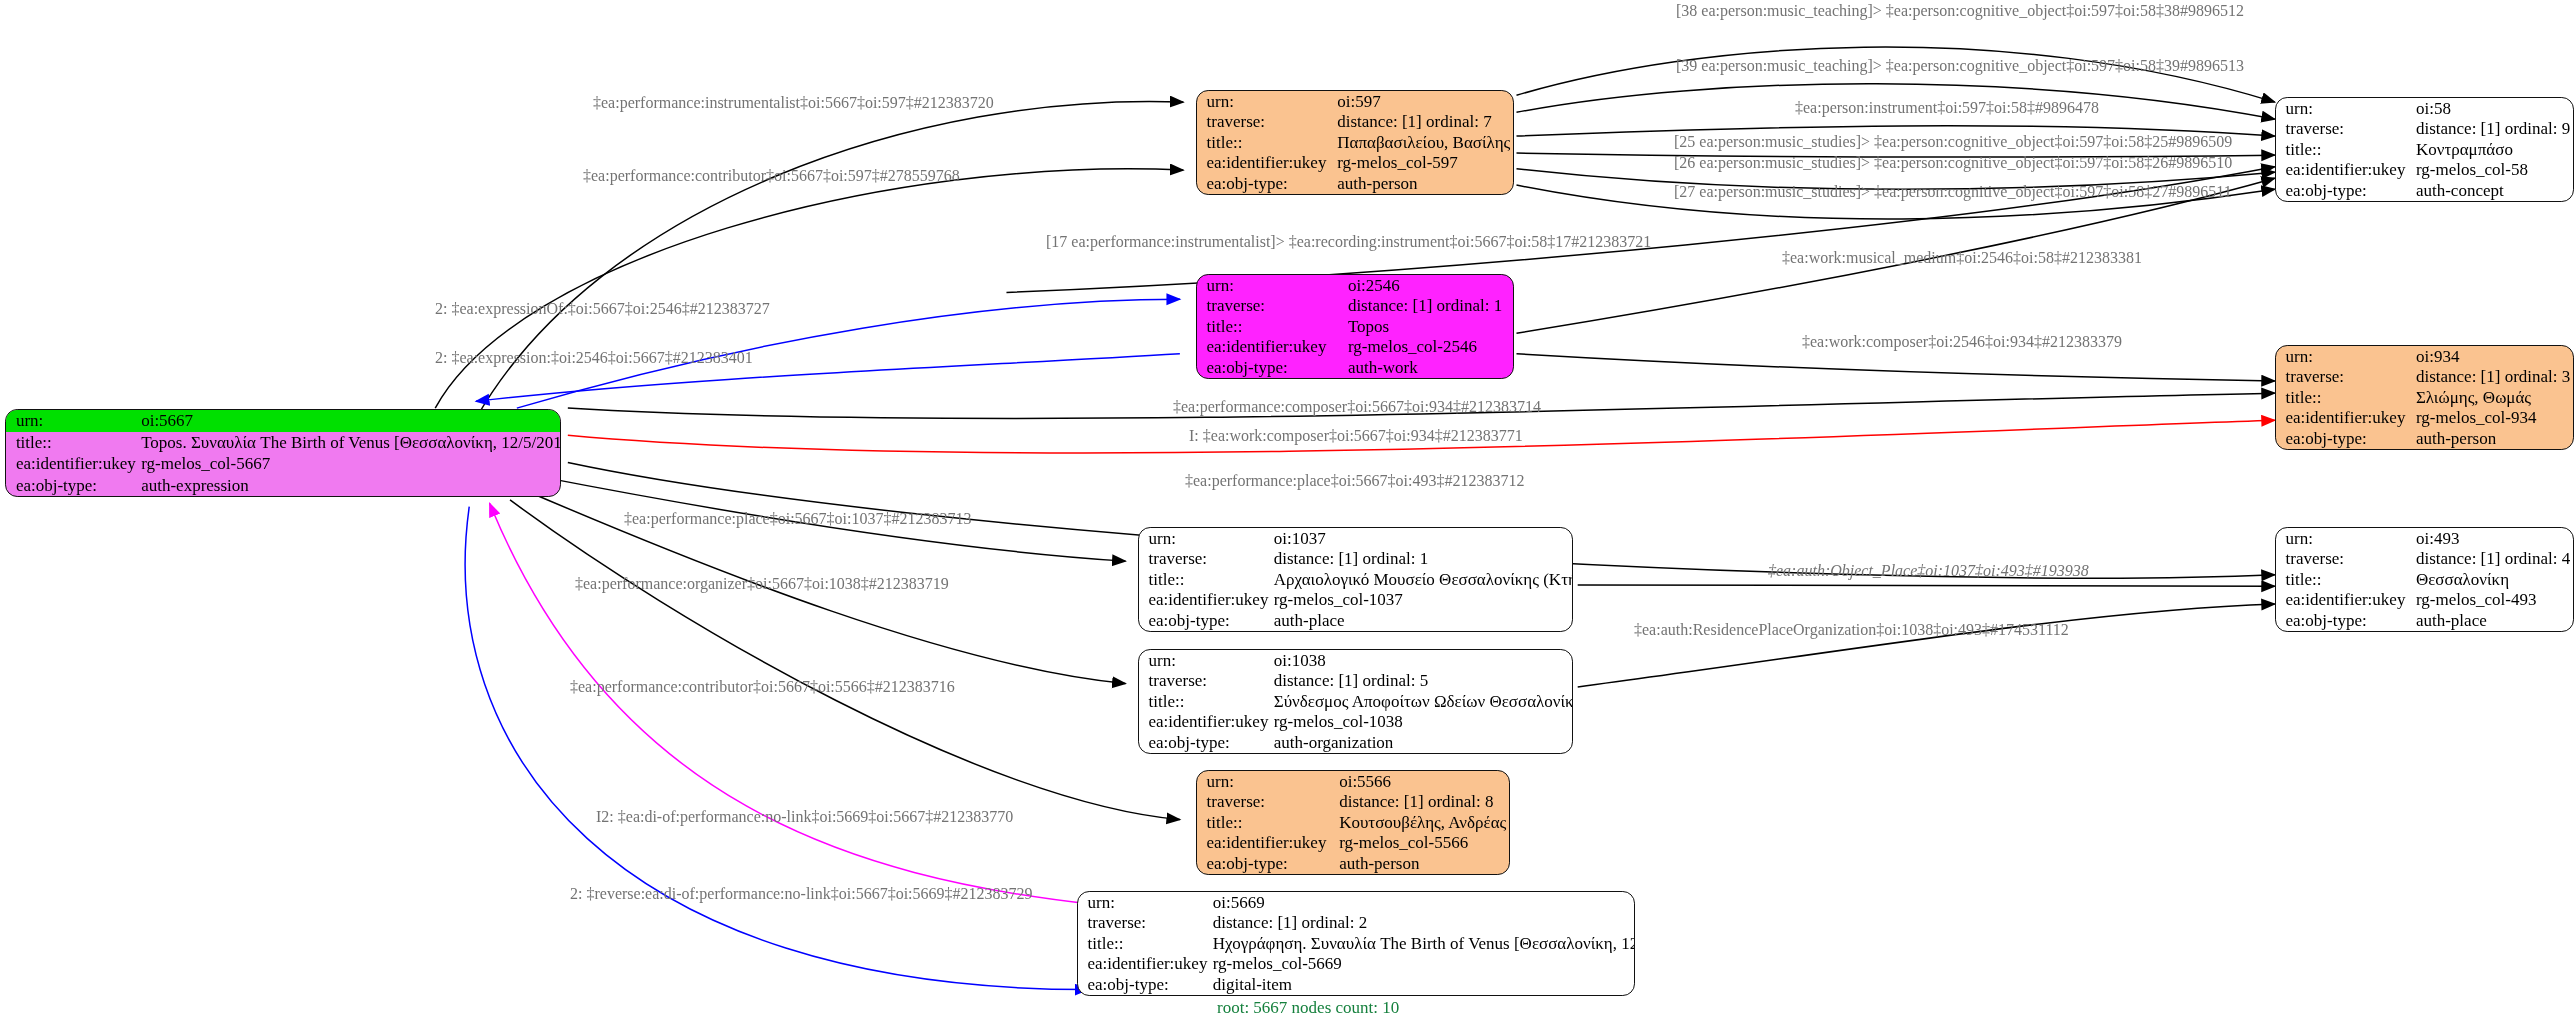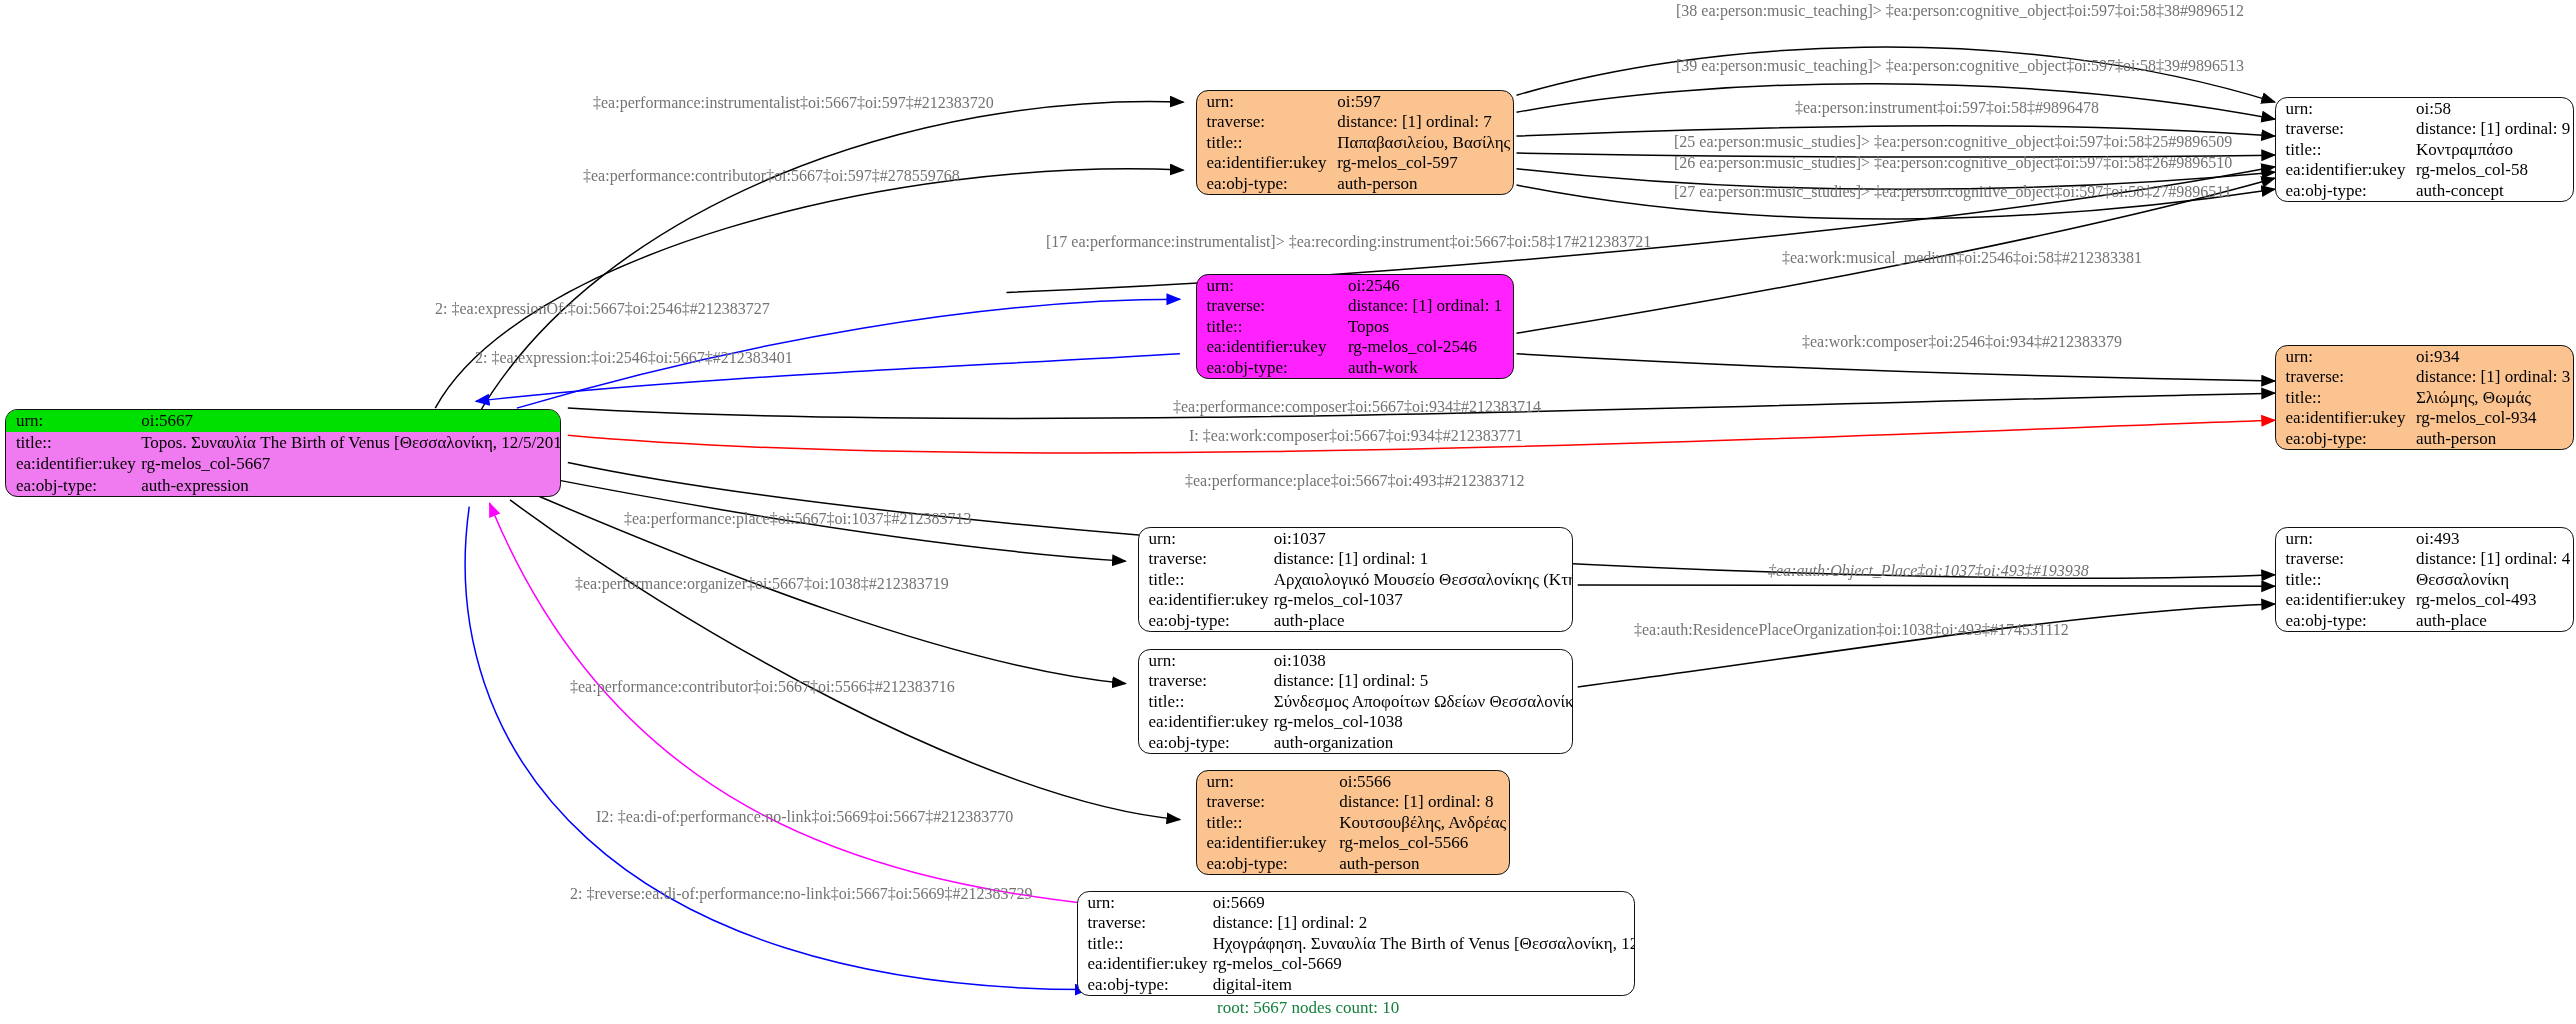--- a/index.html
+++ b/index.html
@@ -360,21 +360,21 @@
   <div class="elabel" style="left:593px;top:85px;margin-top:9px;">‡ea:performance:instrumentalist‡oi:5667‡oi:597‡#212383720</div>
   <div class="elabel" style="left:1795px;top:99px;">‡ea:person:instrument‡oi:597‡oi:58‡#9896478</div>
   <div class="elabel" style="left:1674px;top:133px;">[25 ea:person:music_studies]&gt; ‡ea:person:cognitive_object‡oi:597‡oi:58‡25#9896509</div>
   <div class="elabel" style="left:1674px;top:154px;">[26 ea:person:music_studies]&gt; ‡ea:person:cognitive_object‡oi:597‡oi:58‡26#9896510</div>
   <div class="elabel" style="left:583px;top:167px;">‡ea:performance:contributor‡oi:5667‡oi:597‡#278559768</div>
   <div class="elabel" style="left:1674px;top:183px;">[27 ea:person:music_studies]&gt; ‡ea:person:cognitive_object‡oi:597‡oi:58‡27#9896511</div>
   <div class="elabel" style="left:1046px;top:233px;">[17 ea:performance:instrumentalist]&gt; ‡ea:recording:instrument‡oi:5667‡oi:58‡17#212383721</div>
   <div class="elabel" style="left:1782px;top:249px;">‡ea:work:musical_medium‡oi:2546‡oi:58‡#212383381</div>
   <div class="elabel" style="left:435px;top:300px;">2: ‡ea:expressionOf:‡oi:5667‡oi:2546‡#212383727</div>
   <div class="elabel" style="left:1802px;top:333px;">‡ea:work:composer‡oi:2546‡oi:934‡#212383379</div>
-  <div class="elabel" style="left:435px;top:349px;margin-left:40px;">2: ‡ea:expression:‡oi:2546‡oi:5667‡#212383401</div>
+  <div class="elabel" style="left:435px;top:349px;">2: ‡ea:expression:‡oi:2546‡oi:5667‡#212383401</div>
   <div class="elabel" style="left:1173px;top:398px;">‡ea:performance:composer‡oi:5667‡oi:934‡#212383714</div>
   <div class="elabel" style="left:1189px;top:427px;">I: ‡ea:work:composer‡oi:5667‡oi:934‡#212383771</div>
   <div class="elabel" style="left:1185px;top:472px;">‡ea:performance:place‡oi:5667‡oi:493‡#212383712</div>
   <div class="elabel" style="left:624px;top:510px;">‡ea:performance:place‡oi:5667‡oi:1037‡#212383713</div>
   <div class="elabel" style="left:1768px;top:562px;font-style:italic;">‡ea:auth:Object_Place‡oi:1037‡oi:493‡#193938</div>
   <div class="elabel" style="left:575px;top:575px;">‡ea:performance:organizer‡oi:5667‡oi:1038‡#212383719</div>
   <div class="elabel" style="left:1634px;top:592px;margin-top:29px;">‡ea:auth:ResidencePlaceOrganization‡oi:1038‡oi:493‡#174531112</div>
   <div class="elabel" style="left:570px;top:678px;">‡ea:performance:contributor‡oi:5667‡oi:5566‡#212383716</div>
   <div class="elabel" style="left:596px;top:808px;">I2: ‡ea:di-of:performance:no-link‡oi:5669‡oi:5667‡#212383770</div>
   <div class="elabel" style="left:570px;top:885px;">2: ‡reverse:ea:di-of:performance:no-link‡oi:5667‡oi:5669‡#212383729</div>

